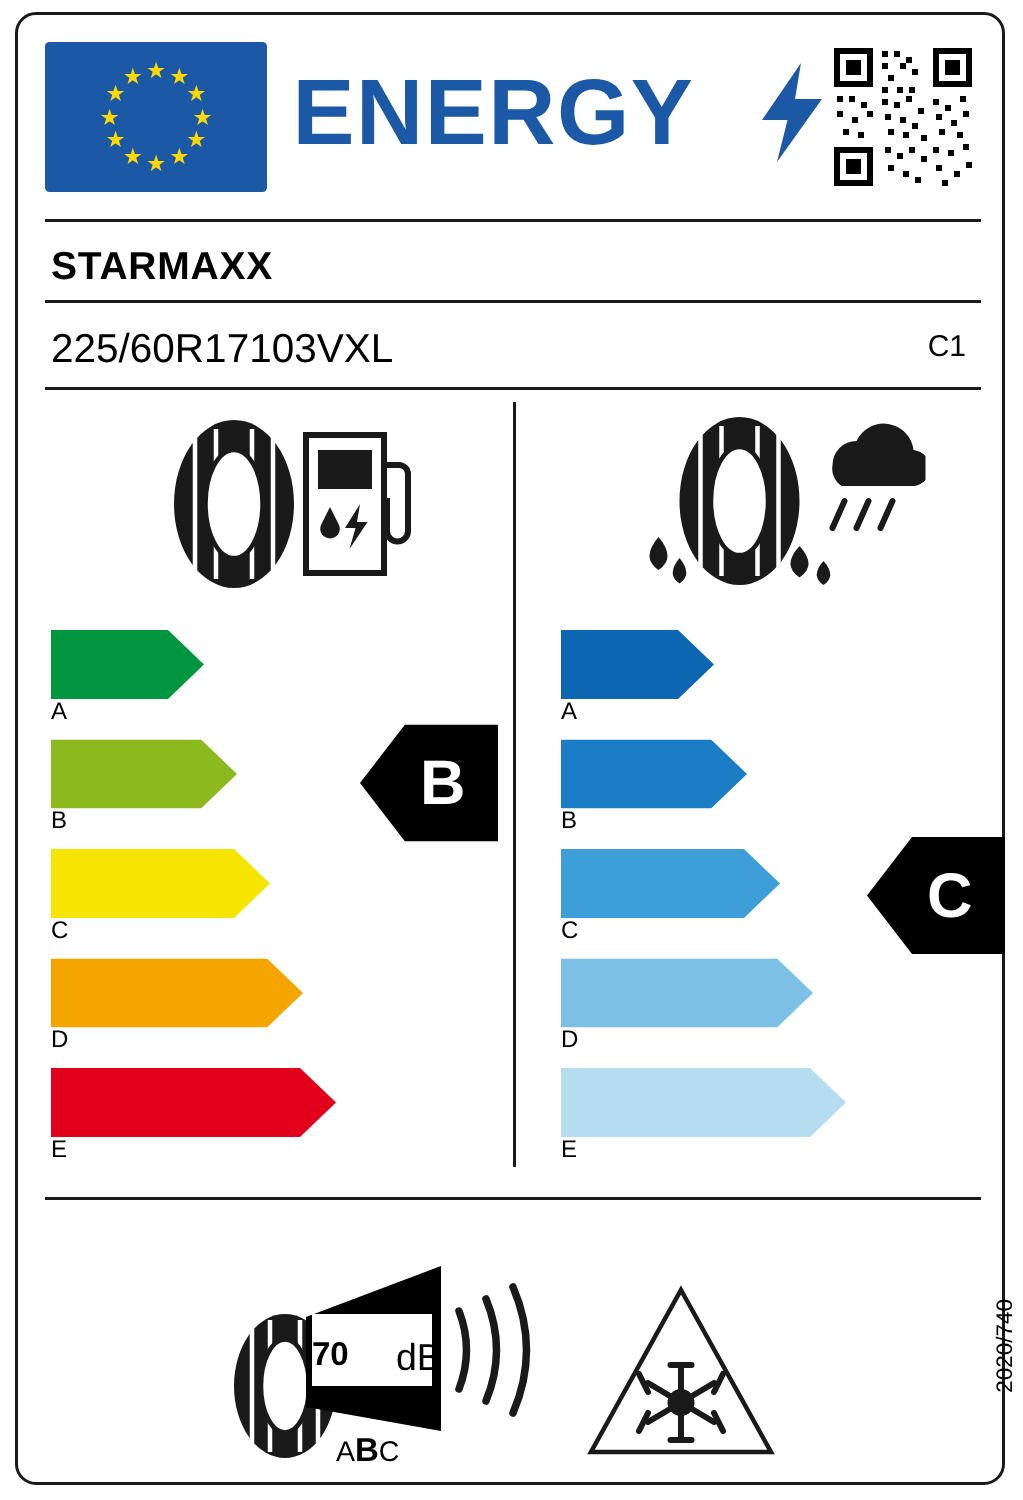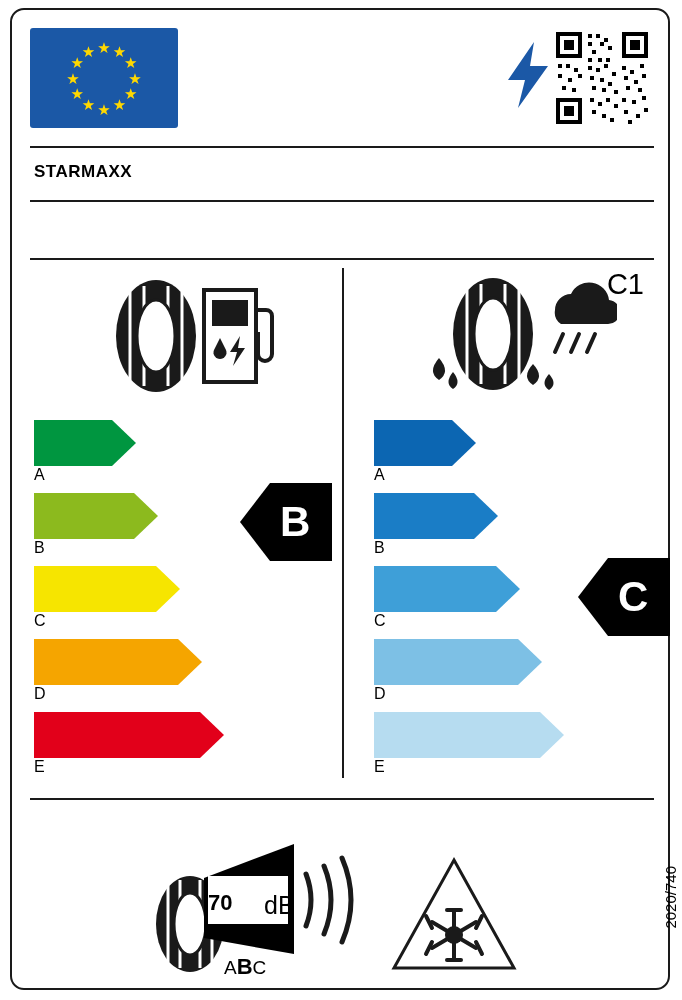--- a/index.html
+++ b/index.html
@@ -82,36 +82,35 @@
     position: absolute;
     left: 18px;
     width: 624px;
     height: 2px;
     background: #1a1a1a;
   }
   .brand {
     position: absolute;
     left: 22px;
     top: 152px;
-    font-size: 17px;
+    font-size: 26px;
     font-weight: bold;
     letter-spacing: 0.5px;
   }
   .tyre-size {
     position: absolute;
     left: 22px;
     top: 207px;
     font-size: 27px;
   }
   .class-code {
     position: absolute;
     right: 24px;
     top: 210px;
-    font-size: 29px;
-    margin-top: 48px;
+    font-size: 20px;
   }
   .v-divider {
     position: absolute;
     left: 330px;
     top: 258px;
     width: 2px;
     height: 510px;
     background: #1a1a1a;
   }
 
@@ -191,20 +190,21 @@
         <span class="eu-star" style="left: 93.3468px; top: 58px;">★</span>
         <span class="eu-star" style="left: 82px; top: 69.3468px;">★</span>
         <span class="eu-star" style="left: 66.5px; top: 73.5px;">★</span>
         <span class="eu-star" style="left: 51px; top: 69.3468px;">★</span>
         <span class="eu-star" style="left: 39.6532px; top: 58px;">★</span>
         <span class="eu-star" style="left: 35.5px; top: 42.5px;">★</span>
         <span class="eu-star" style="left: 39.6532px; top: 27px;">★</span>
         <span class="eu-star" style="left: 51px; top: 15.6532px;">★</span>
       </div>
 
+    <div class="energy-word">ENERGY</div>
 
     <div class="energy-bolt">
       <svg width="44" height="66" viewBox="0 0 44 66">
         <polygon points="28,0 2,38 19,38 12,66 42,24 24,24" fill="#1b58a6"></polygon>
       </svg>
     </div>
 
     <div class="qr">
       <svg width="96" height="96" viewBox="0 0 96 96">
         <rect width="96" height="96" fill="#ffffff"></rect>
@@ -270,20 +270,21 @@
             <rect x="74" y="90" width="4" height="4"></rect>
         </g>
       </svg>
     </div>
   </div>
 
   <div class="rule" style="top:136px;"></div>
 
   <div class="brand">STARMAXX</div>
   <div class="rule" style="top:190px;"></div>
+  <div class="tyre-size">225/60R17103VXL</div>
   <div class="class-code">C1</div>
   <div class="rule" style="top:248px;"></div>
 
   <div class="v-divider"></div>
 
   <div class="pictogram" style="left:88px; top:266px;">
     <svg width="180" height="120" viewBox="0 0 180 120">
 
       <ellipse cx="56" cy="60" rx="40" ry="56" fill="#1a1a1a"></ellipse>
       <ellipse cx="56" cy="60" rx="19" ry="36" fill="#ffffff"></ellipse>

